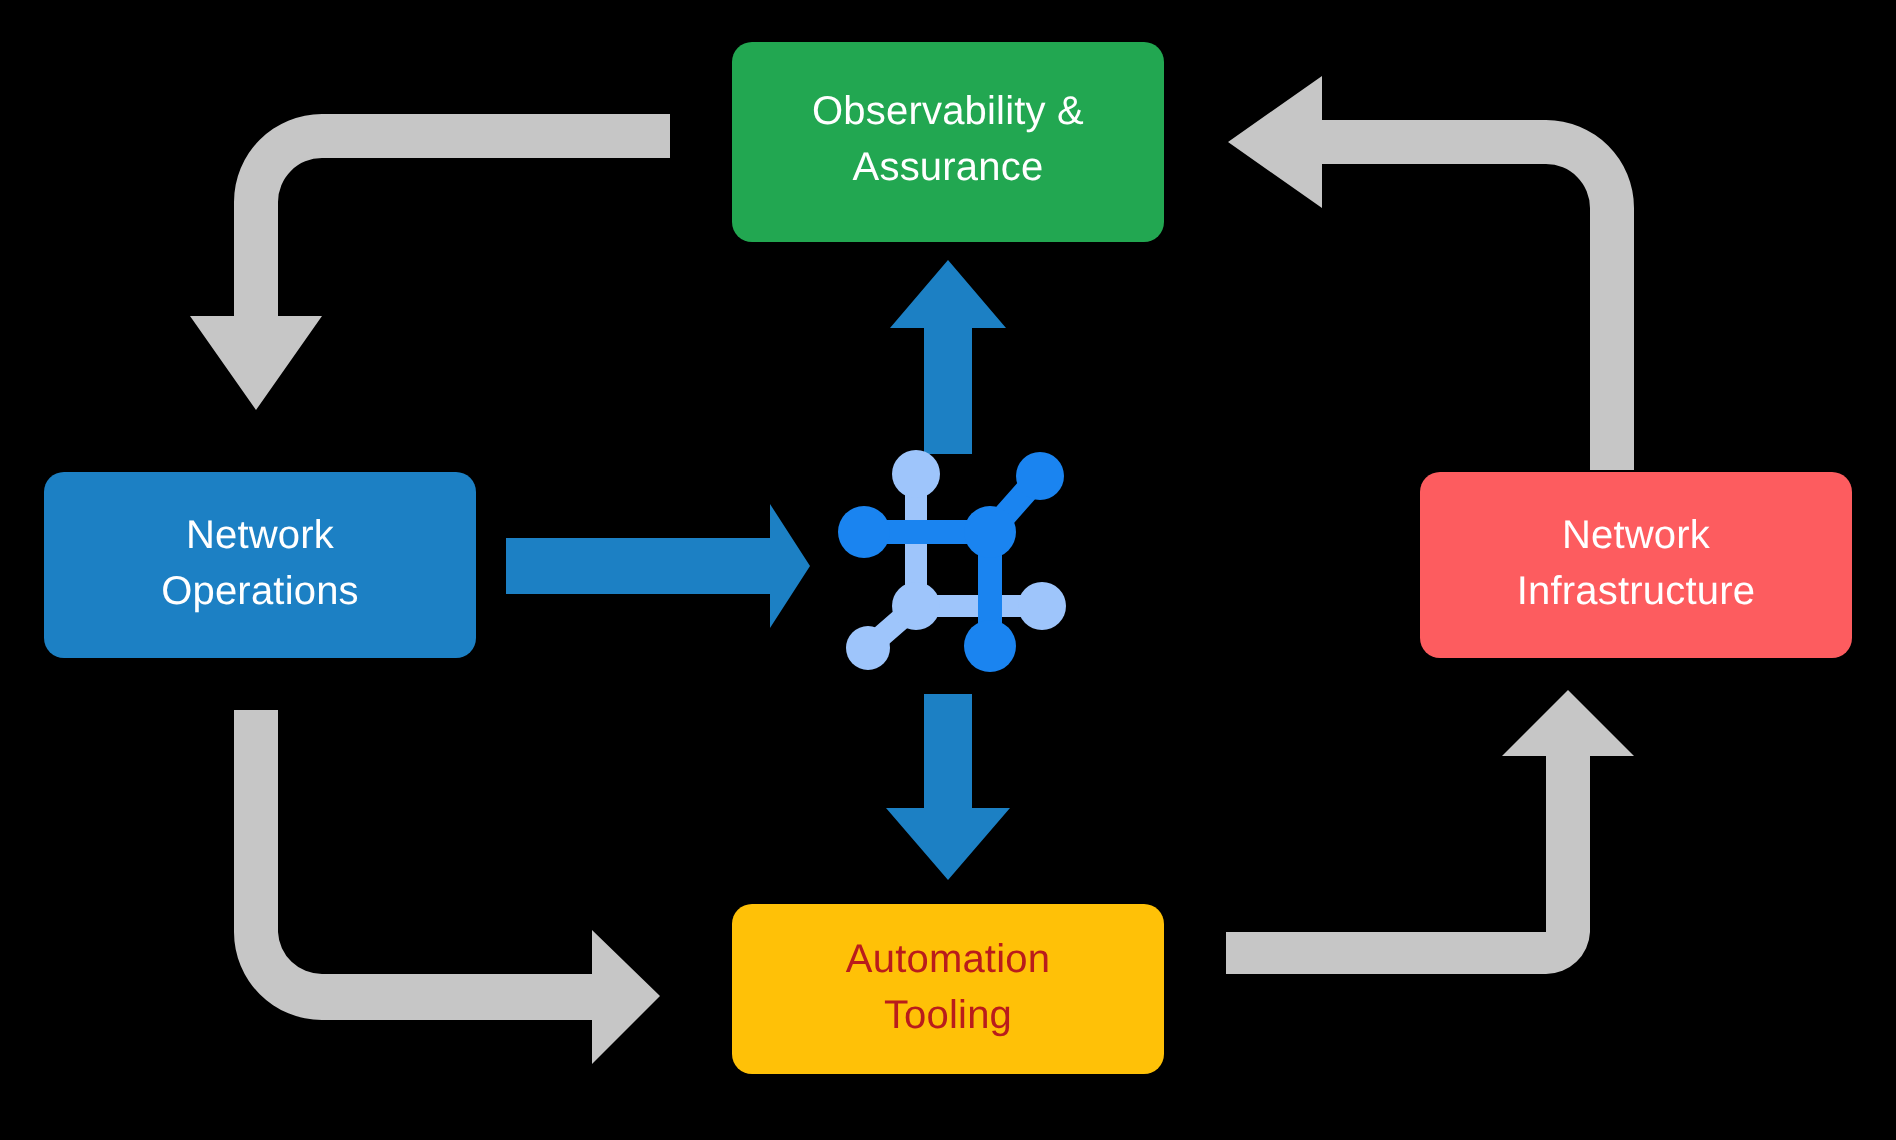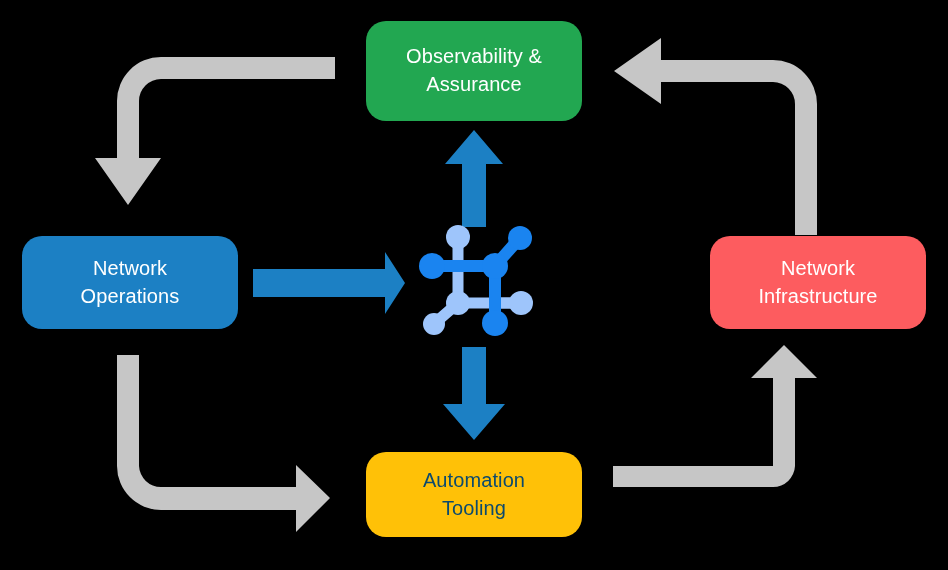--- a/index.html
+++ b/index.html
@@ -19,21 +19,21 @@
     width: 948px;
     height: 570px;
     background: #000000;
   }
   .node-box {
     position: absolute;
     display: flex;
     align-items: center;
     justify-content: center;
     text-align: center;
-    border-radius: 20px;
+    border-radius: 10px;
     color: #ffffff;
     font-size: 20px;
     line-height: 1.38;
     font-weight: 400;
     letter-spacing: 0.1px;
     box-sizing: border-box;
     padding: 4px 10px;
     white-space: pre-line;
     user-select: none;
   }
@@ -185,16 +185,16 @@
 
   <div class="node-box" id="box-observability" style="background: rgb(34, 167, 81); color: rgb(255, 255, 255);">Observability &amp;
 Assurance</div>
 
   <div class="node-box" id="box-operations" style="background: rgb(28, 128, 196); color: rgb(255, 255, 255);">Network
 Operations</div>
 
   <div class="node-box" id="box-infrastructure" style="background: rgb(253, 92, 95); color: rgb(255, 255, 255);">Network
 Infrastructure</div>
 
-  <div class="node-box" id="box-automation" style="background: rgb(255, 193, 7); color: #0c4a6e; text-align: center;">Automation
+  <div class="node-box" id="box-automation" style="background: rgb(255, 193, 7); color: #b91c1c; text-align: center;">Automation
 Tooling</div>
 
 </div>
 
 </body></html>

